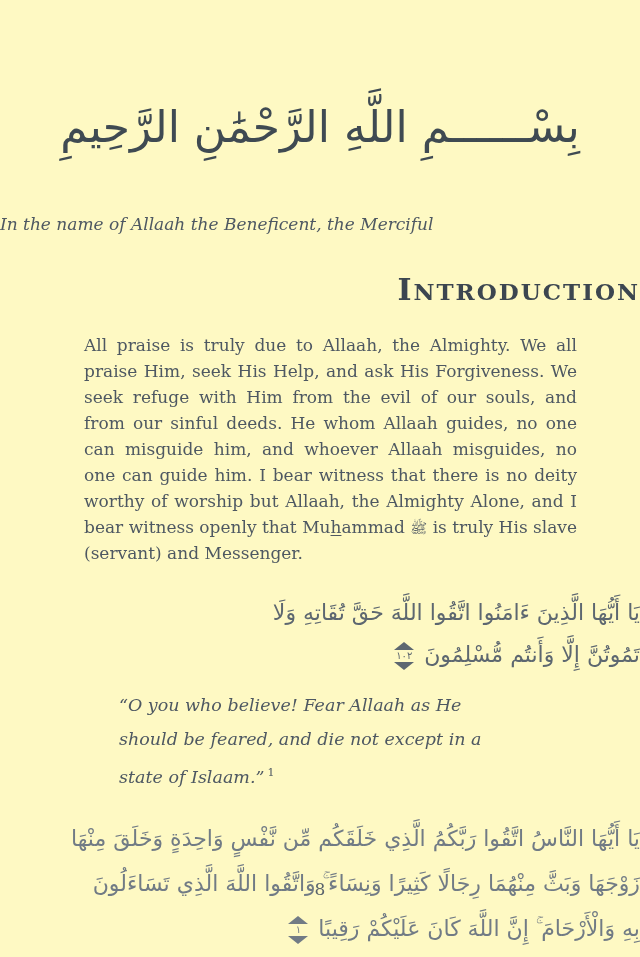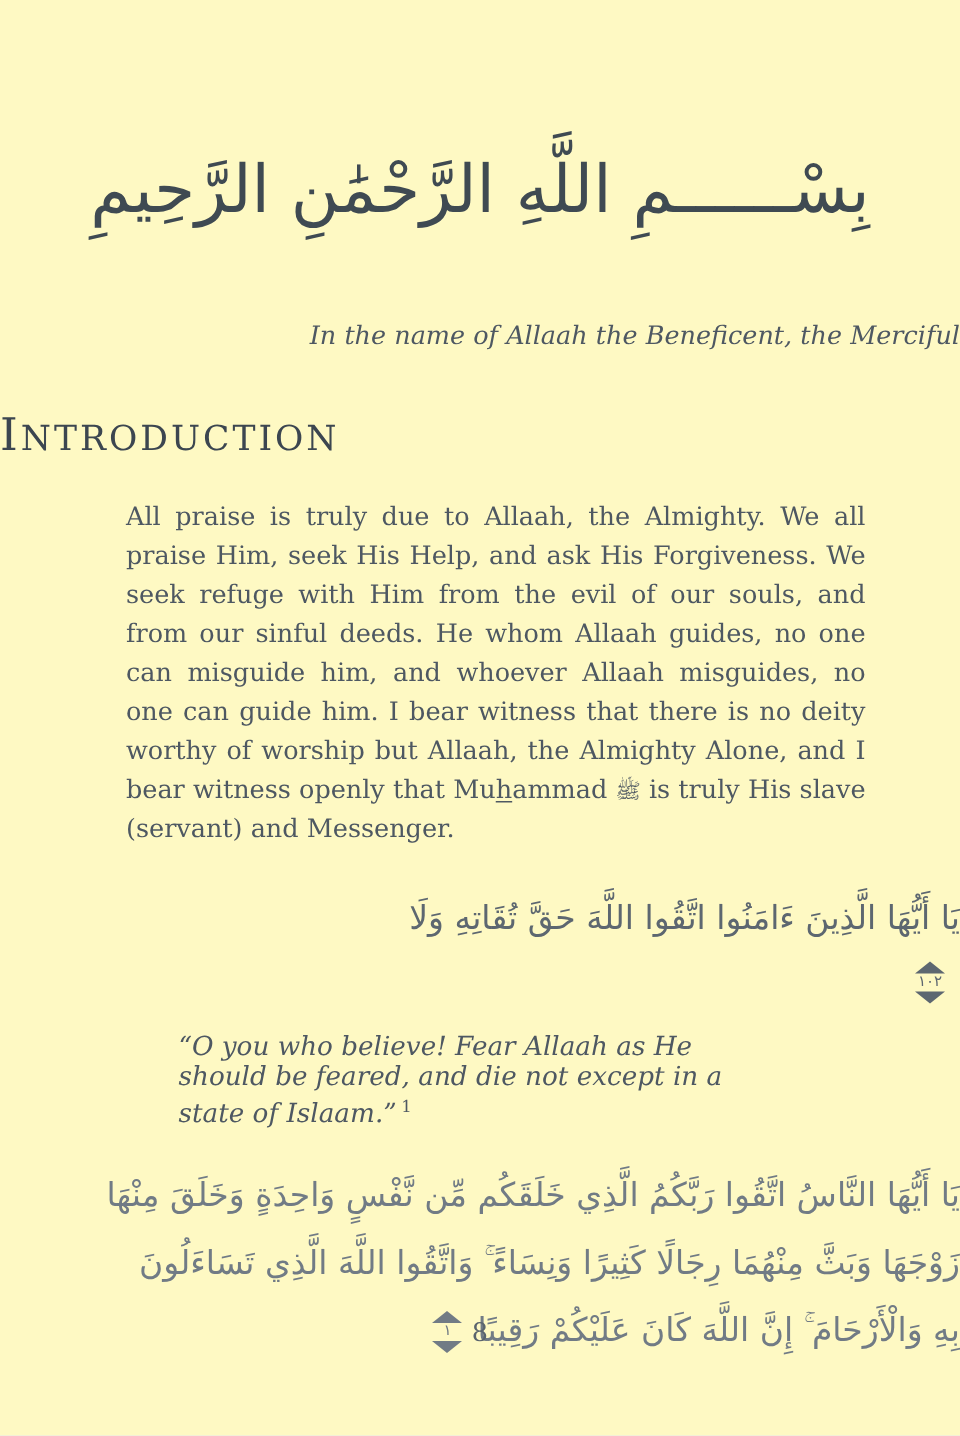--- a/index.html
+++ b/index.html
@@ -21,30 +21,30 @@
     align-items: center;
     justify-content: center;
     direction: rtl;
     font-family: "DejaVu Sans", sans-serif;
     font-size: 44px;
     color: #3f4a52;
     letter-spacing: -1px;
   }
   .bismillah-translation {
     margin-top: 12px;
-    text-align: right;
+    text-align: left;
     font-style: italic;
     font-size: 17px;
     color: #4e5862;
   }
   
   .heading {
     margin: 36px 0 0 0;
-    text-align: left;
-    font-weight: normal;
+    text-align: right;
+    font-weight: bold;
     color: #3c4650;
     letter-spacing: 2px;
   }
   .heading .initial { font-size: 30px; }
   .heading .rest { font-size: 23px; }
   
   .body-paragraph {
     margin: 24px 63px 0 84px;
     text-align: justify;
     font-size: 17px;
@@ -87,21 +87,21 @@
     font-size: 10px;
     line-height: 12px;
     font-family: "DejaVu Sans", sans-serif;
   }
   
   .quote {
     width: 402px;
     margin: 12px auto 0;
     font-style: italic;
     font-size: 17.5px;
-    line-height: 20px;
+    line-height: 34px;
     color: #4e5862;
   }
   .quote sup {
     font-size: 11px;
     font-style: normal;
     margin-left: 3px;
   }
   
   .page-number {
     position: absolute;
@@ -122,21 +122,21 @@
   </div>
 
   <div class="bismillah-translation">In the name of Allaah the Beneficent, the Merciful</div>
 
   <h1 class="heading"><span class="initial">I</span><span class="rest">NTRODUCTION</span></h1>
 
   <p class="body-paragraph"><span>All praise is truly due to Allaah, the Almighty. We all praise Him, seek His Help, and ask His Forgiveness. We seek refuge with Him from the evil of our souls, and from our sinful deeds. He whom Allaah guides, no one can misguide him, and whoever Allaah misguides, no one can guide him. I bear witness that there is no deity worthy of worship but Allaah, the Almighty Alone, and I bear witness openly that Mu</span><span class="underlined">h</span><span>ammad </span><span class="saw-symbol">ﷺ</span><span> is truly His slave (servant) and Messenger.</span></p>
 
   <div class="verse verse1">
     <span class="vline"><span>يَا أَيُّهَا الَّذِينَ ءَامَنُوا اتَّقُوا اللَّهَ حَقَّ تُقَاتِهِ وَلَا</span></span>
-    <span class="vline"><span class="ayah-marker">
+    <span class="vline"><span>تَمُوتُنَّ إِلَّا وَأَنتُم مُّسْلِمُونَ</span><span class="ayah-marker">
           <span class="tri up"></span>
           <span class="ayah-num">١٠٢</span>
           <span class="tri down"></span>
         </span></span>
   </div>
 
   <div class="quote"><span>“O you who believe! Fear Allaah as He should be feared, and die not except in a state of Islaam.”</span><sup>1</sup></div>
 
   <div class="verse verse2">
     <span class="vline"><span>يَا أَيُّهَا النَّاسُ اتَّقُوا رَبَّكُمُ الَّذِي خَلَقَكُم مِّن نَّفْسٍ وَاحِدَةٍ وَخَلَقَ مِنْهَا</span></span>

